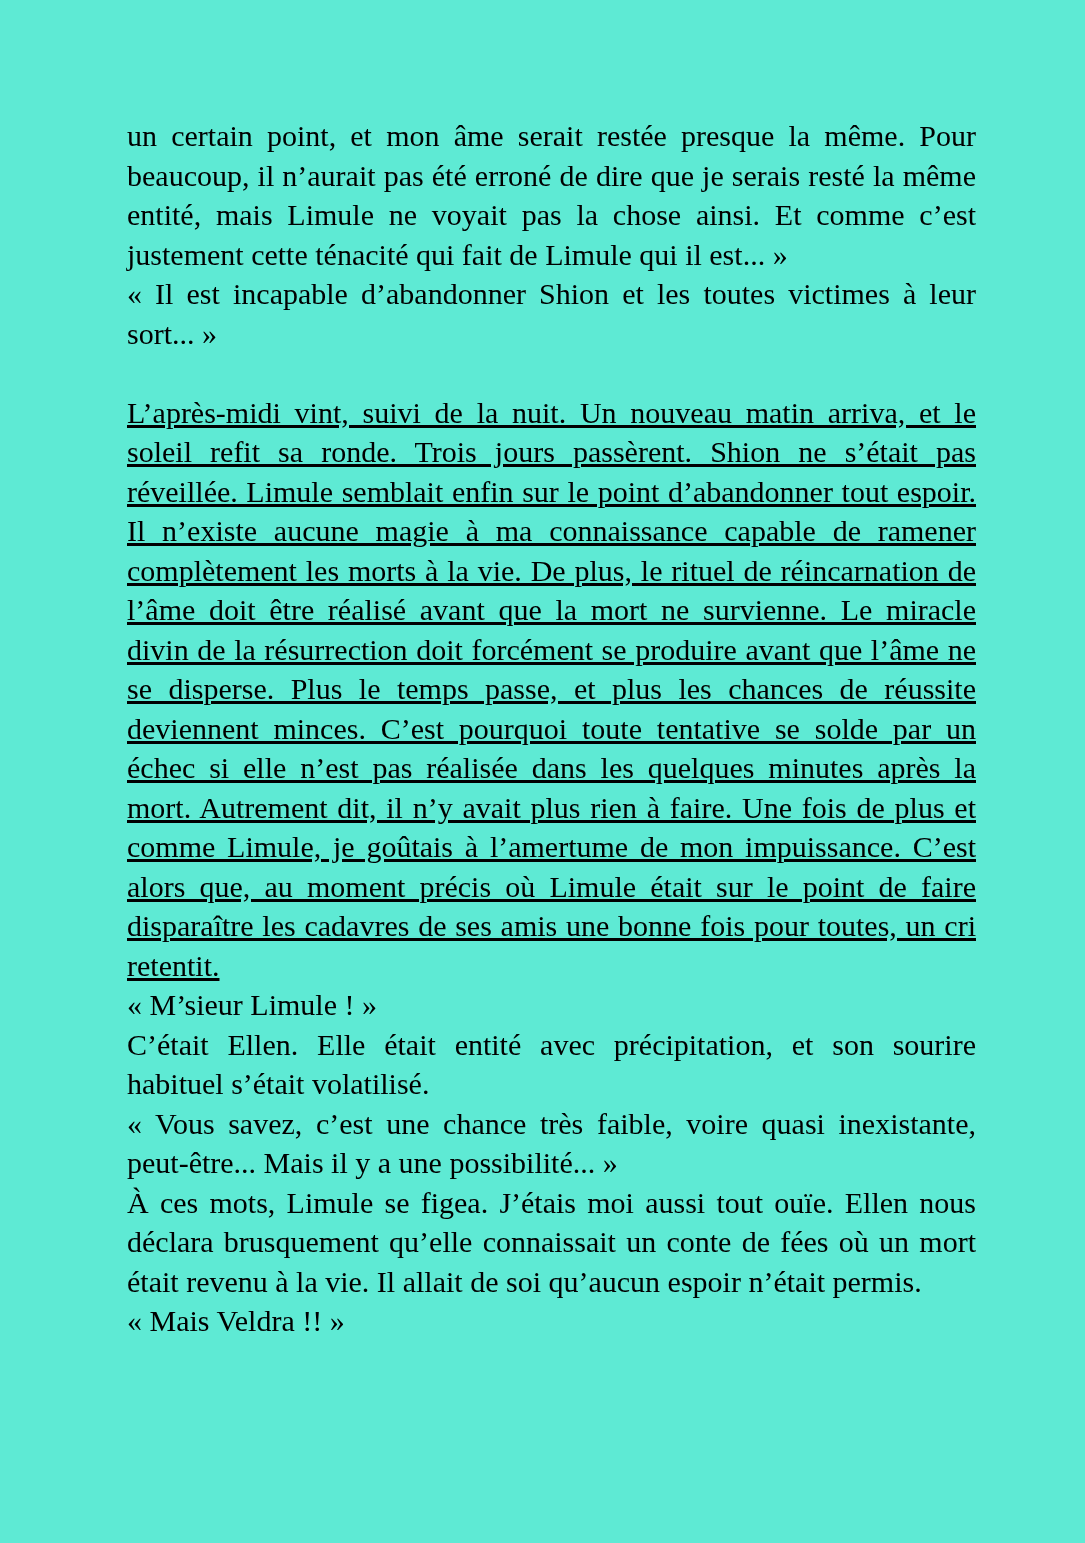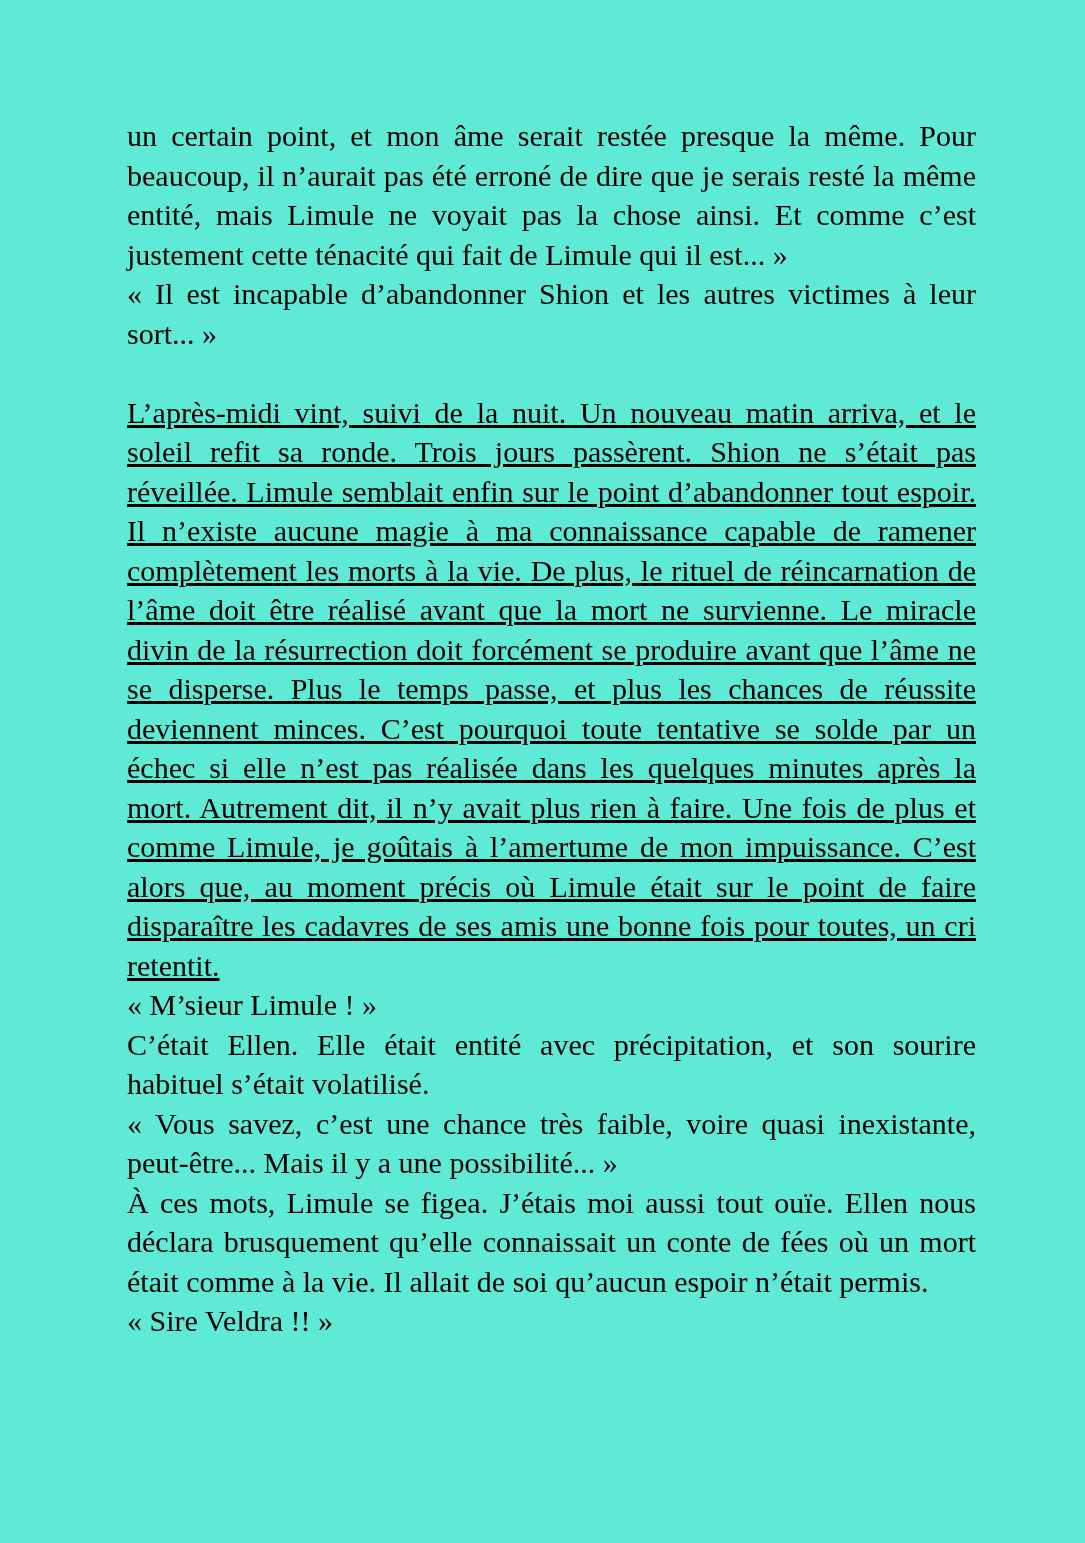--- a/index.html
+++ b/index.html
@@ -35,21 +35,21 @@
     margin-top: 39.5px;
     text-decoration: underline;
   }
 </style>
 </head>
 <body style="background: rgb(255, 255, 255);">
 
 <div class="page" style="background: #5eead4;">
   <div class="text-column" id="text-column" style="color: rgb(0, 0, 0);">
       <p class="para">un certain point, et mon âme serait restée presque la même. Pour beaucoup, il n’aurait pas été erroné de dire que je serais resté la même entité, mais Limule ne voyait pas la chose ainsi. Et comme c’est justement cette ténacité qui fait de Limule qui il est... »</p>
-      <p class="para">« Il est incapable d’abandonner Shion et les autres victimes à leur sort... »</p>
+      <p class="para">« Il est incapable d’abandonner Shion et les toutes victimes à leur sort... »</p>
       <p class="para gap-before">L’après-midi vint, suivi de la nuit. Un nouveau matin arriva, et le soleil refit sa ronde. Trois jours passèrent. Shion ne s’était pas réveillée. Limule semblait enfin sur le point d’abandonner tout espoir. Il n’existe aucune magie à ma connaissance capable de ramener complètement les morts à la vie. De plus, le rituel de réincarnation de l’âme doit être réalisé avant que la mort ne survienne. Le miracle divin de la résurrection doit forcément se produire avant que l’âme ne se disperse. Plus le temps passe, et plus les chances de réussite deviennent minces. C’est pourquoi toute tentative se solde par un échec si elle n’est pas réalisée dans les quelques minutes après la mort. Autrement dit, il n’y avait plus rien à faire. Une fois de plus et comme Limule, je goûtais à l’amertume de mon impuissance. C’est alors que, au moment précis où Limule était sur le point de faire disparaître les cadavres de ses amis une bonne fois pour toutes, un cri retentit.</p>
       <p class="para">« M’sieur Limule ! »</p>
       <p class="para">C’était Ellen. Elle était entité avec précipitation, et son sourire habituel s’était volatilisé.</p>
       <p class="para">« Vous savez, c’est une chance très faible, voire quasi inexistante, peut-être... Mais il y a une possibilité... »</p>
-      <p class="para">À ces mots, Limule se figea. J’étais moi aussi tout ouïe. Ellen nous déclara brusquement qu’elle connaissait un conte de fées où un mort était comme à la vie. Il allait de soi qu’aucun espoir n’était permis.</p>
-      <p class="para">« Sire Veldra !! »</p>
+      <p class="para">À ces mots, Limule se figea. J’étais moi aussi tout ouïe. Ellen nous déclara brusquement qu’elle connaissait un conte de fées où un mort était revenu à la vie. Il allait de soi qu’aucun espoir n’était permis.</p>
+      <p class="para">« Mais Veldra !! »</p>
     </div>
 </div>
 
 </body></html>

